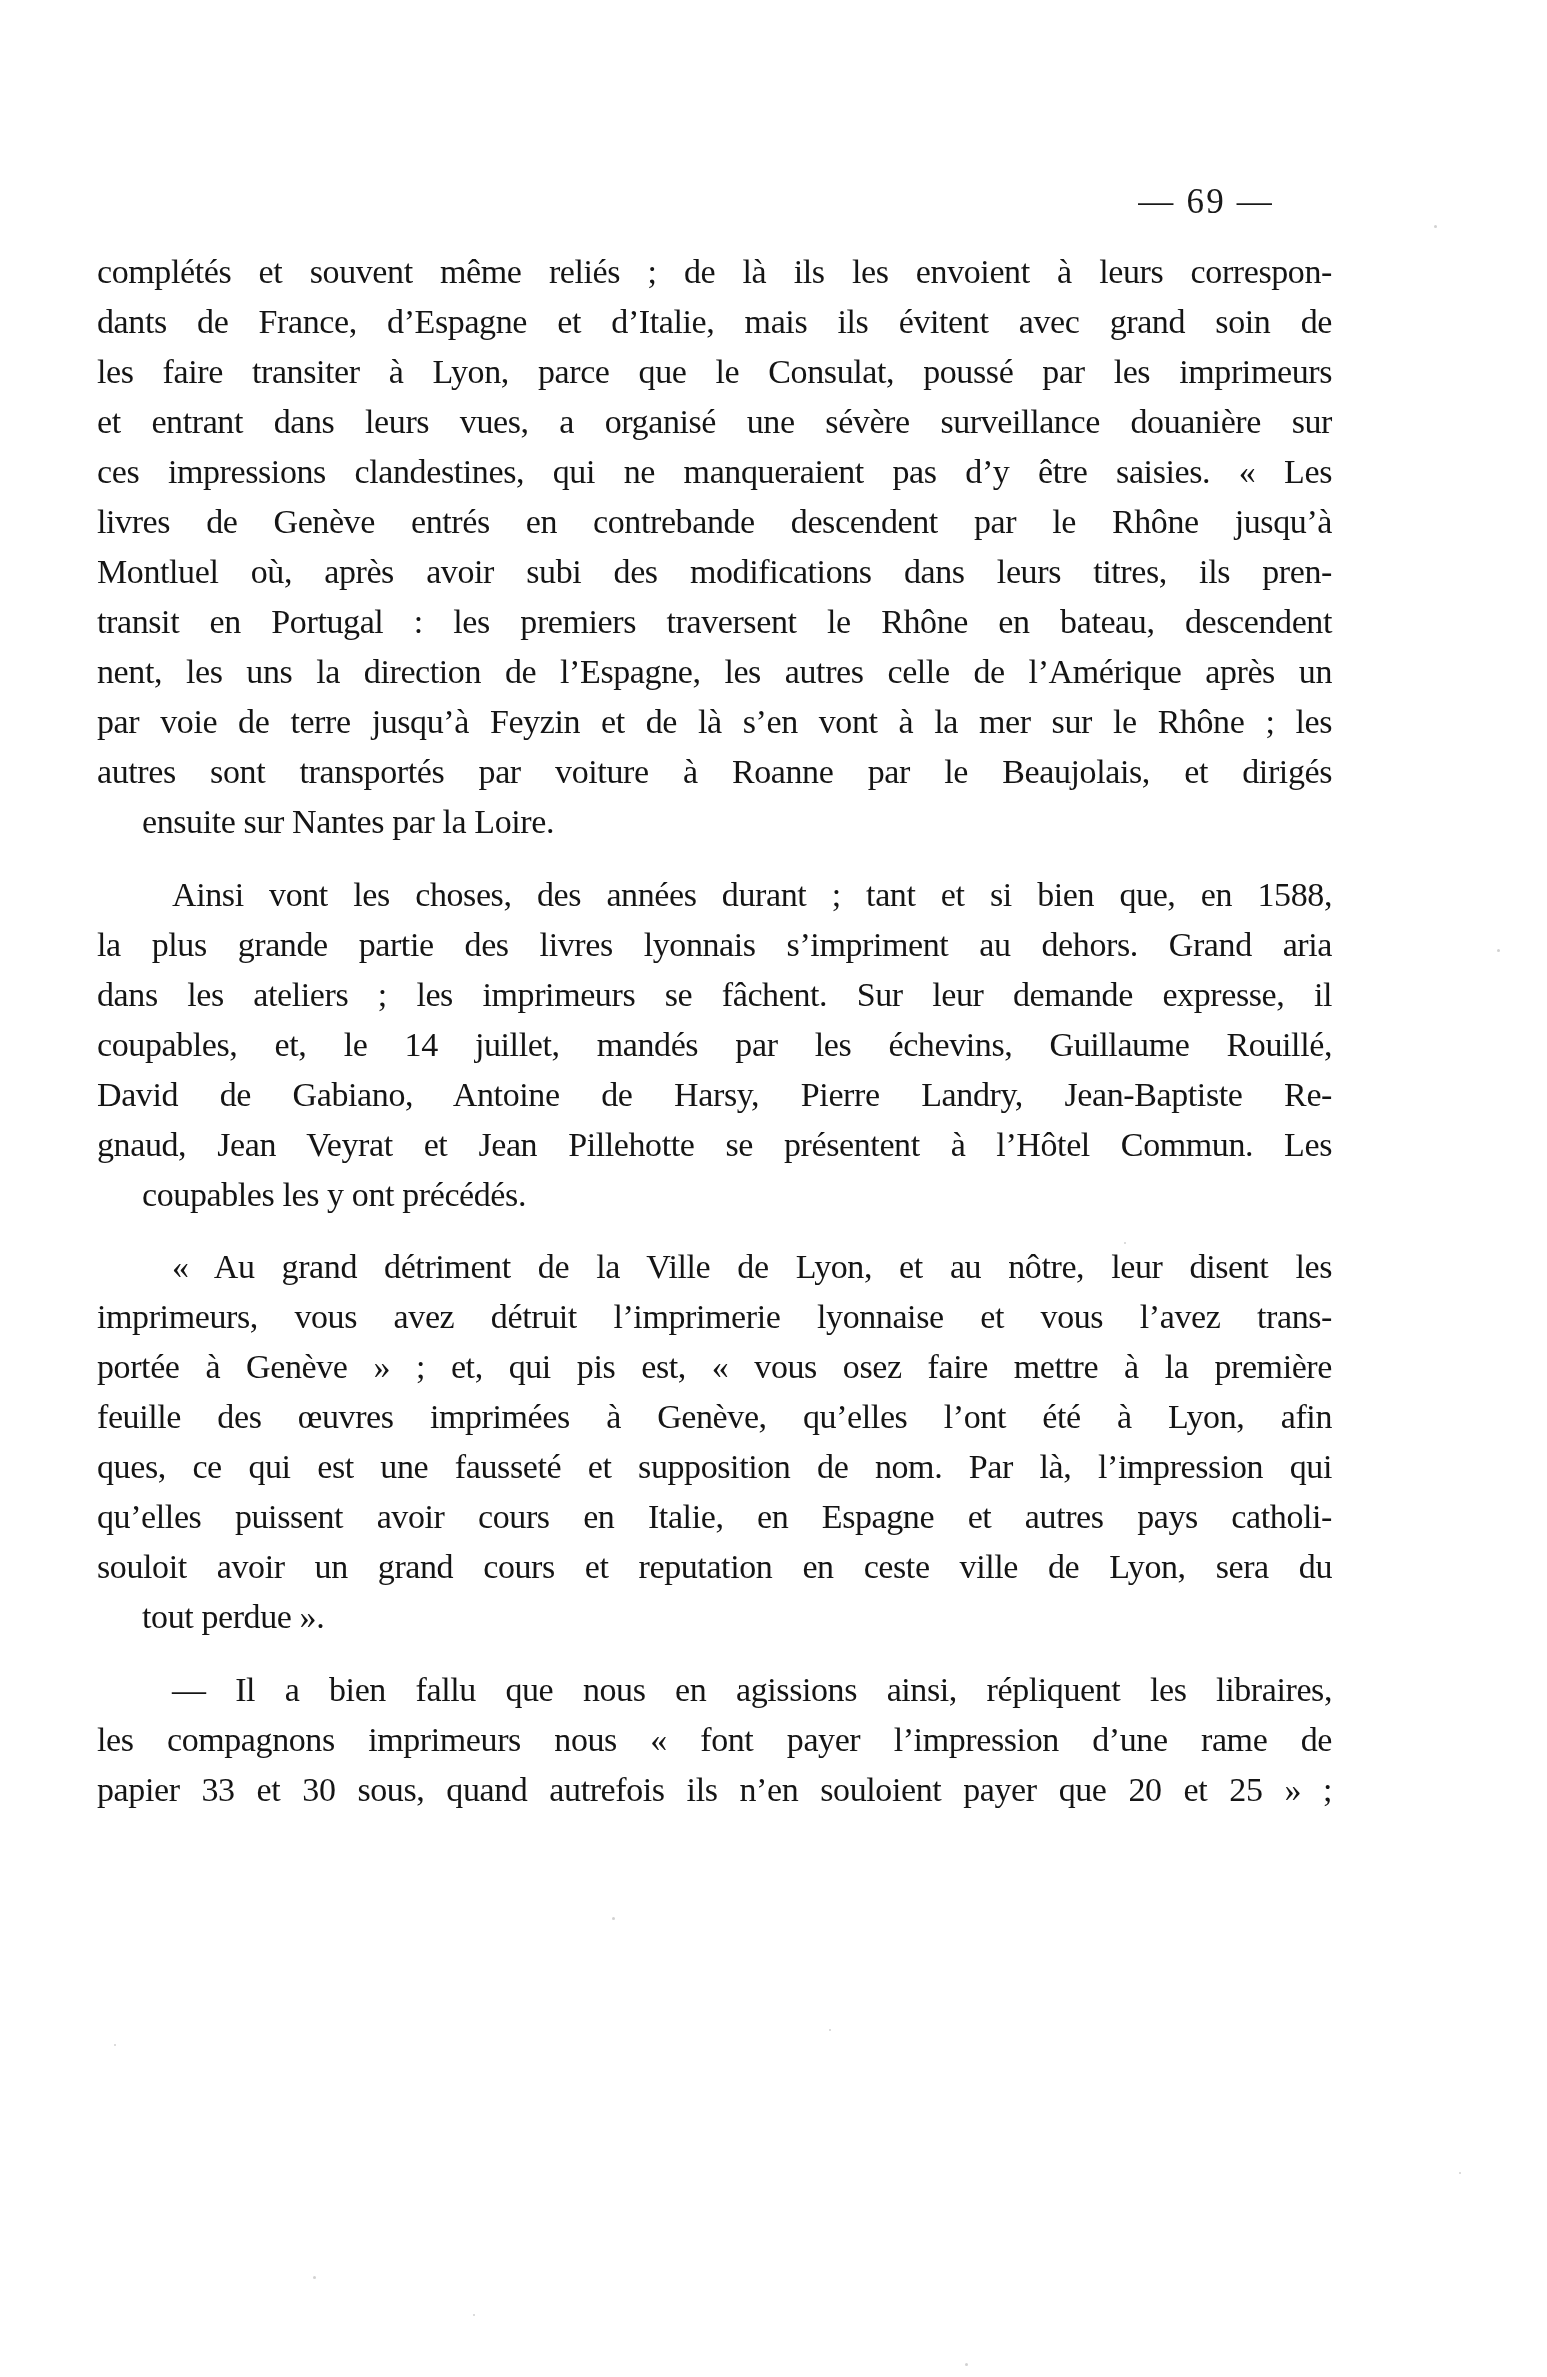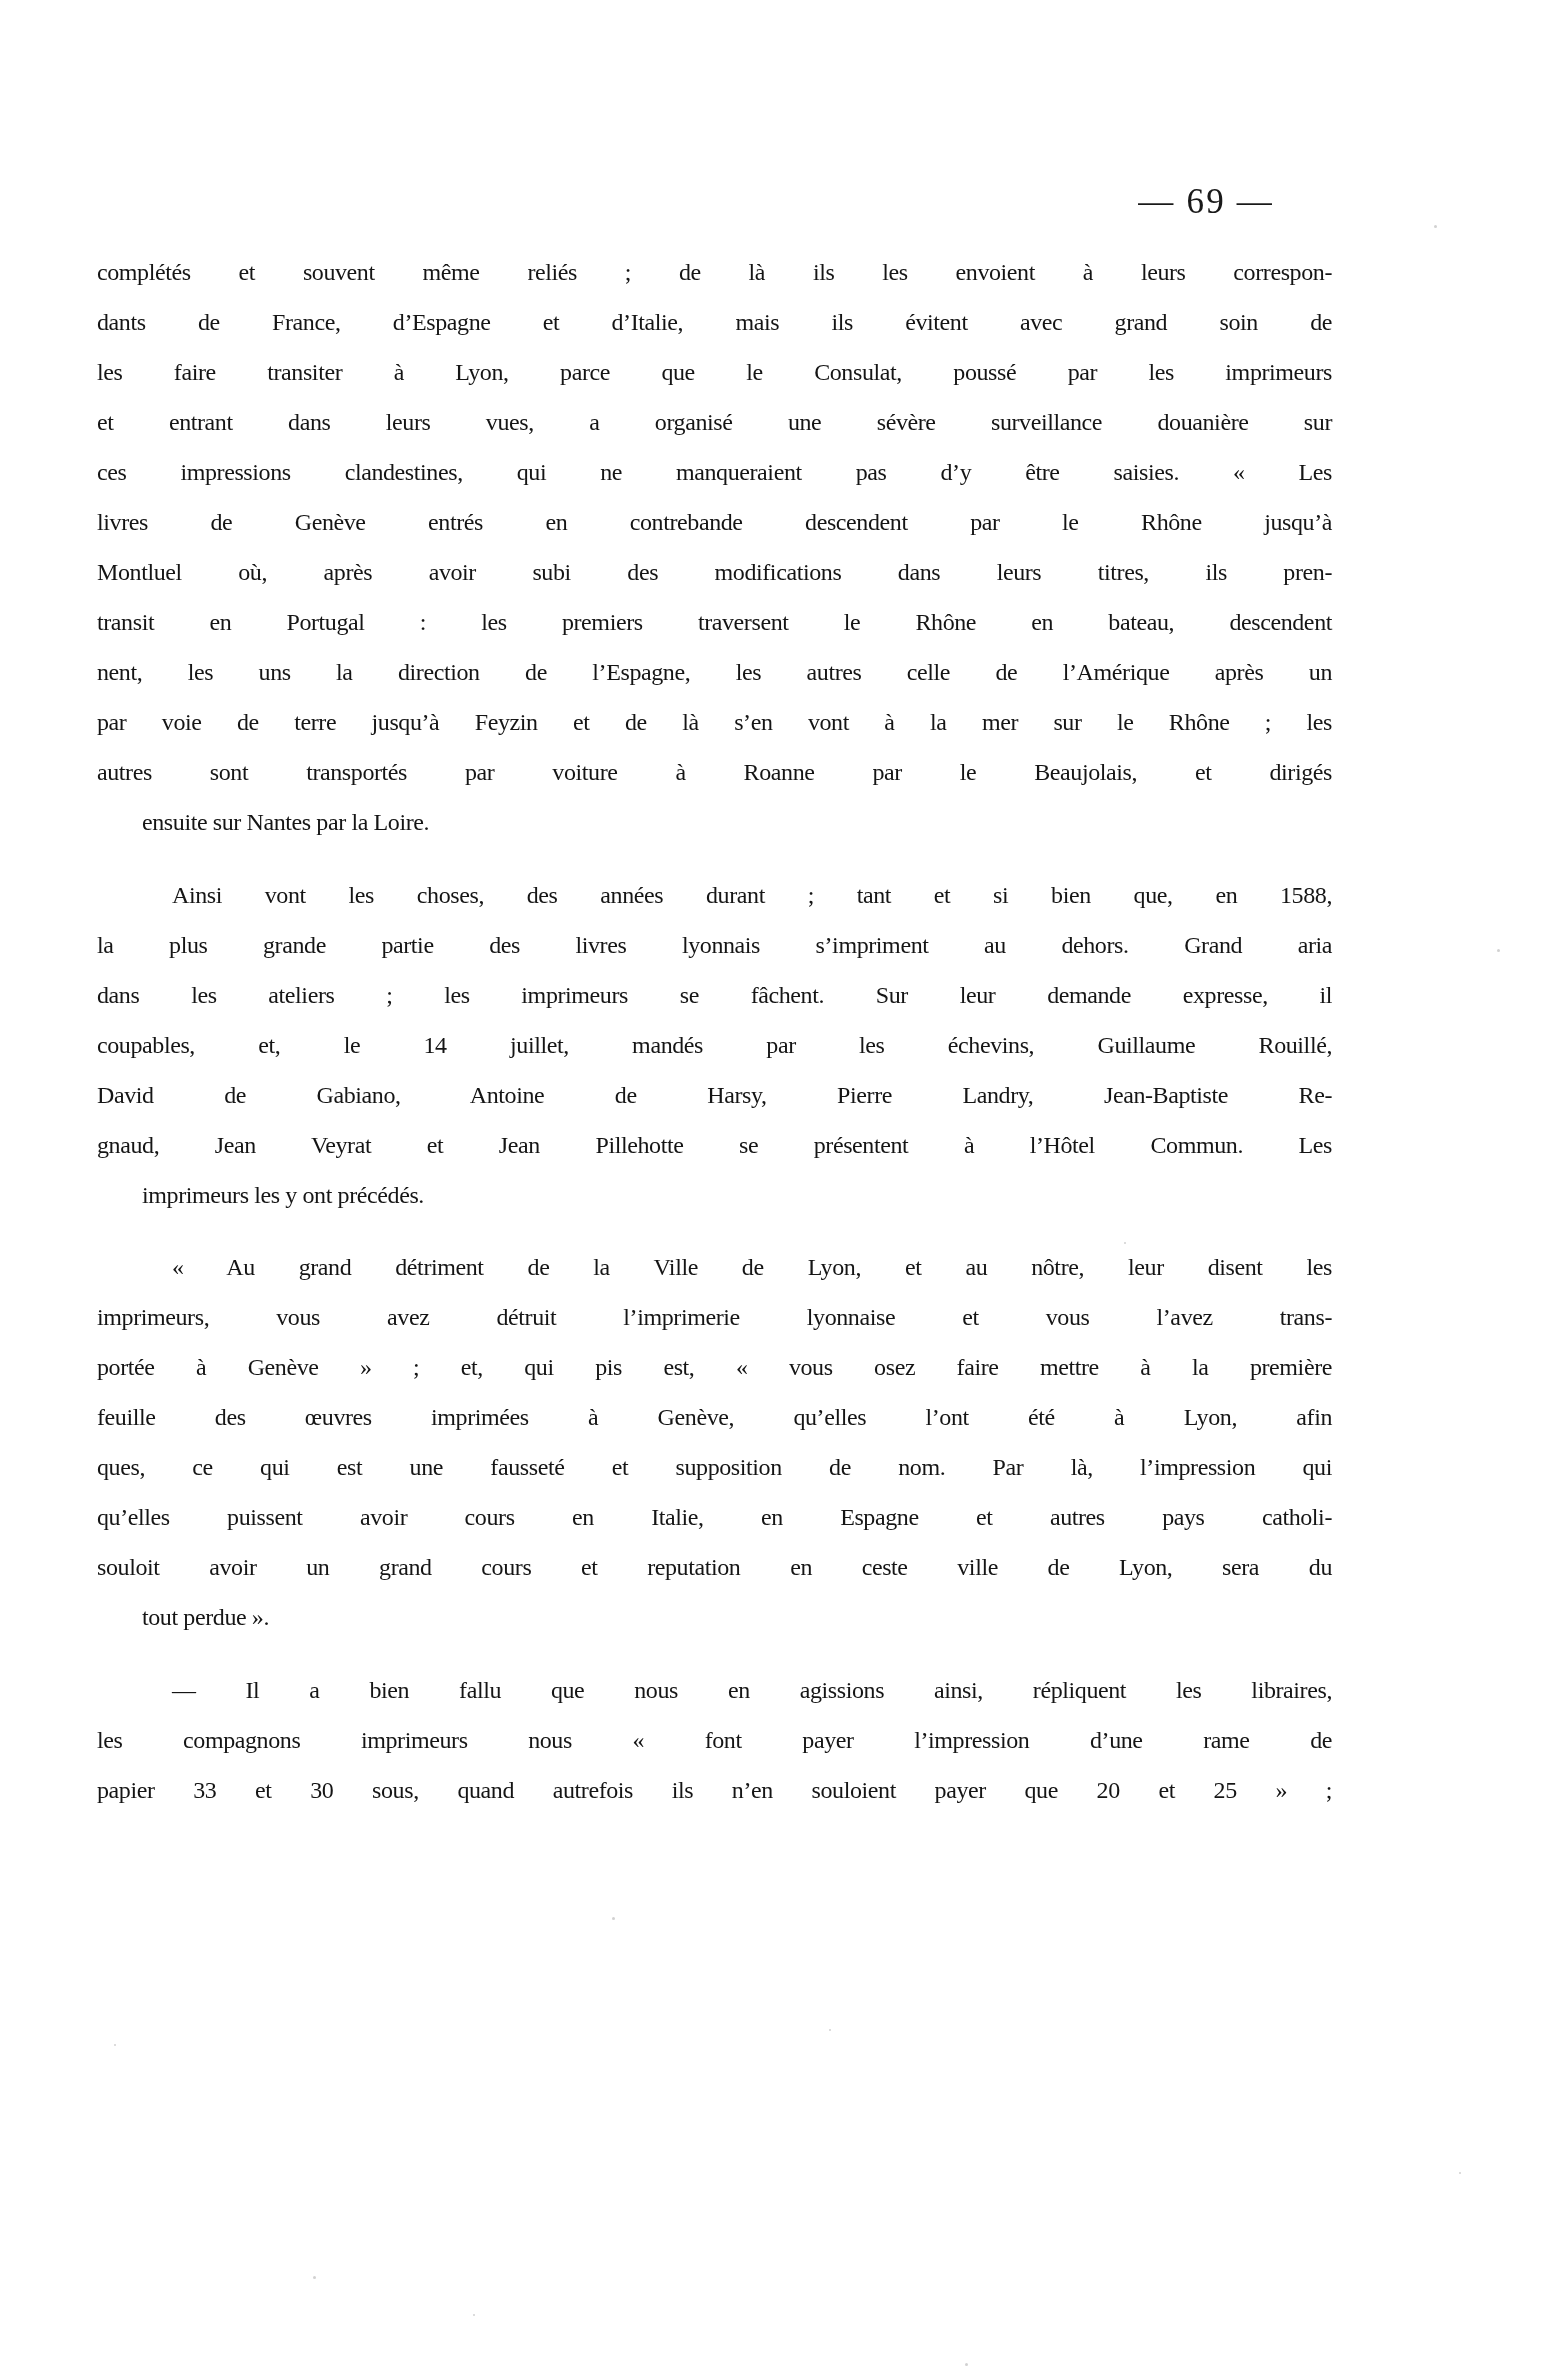--- a/index.html
+++ b/index.html
@@ -21,21 +21,21 @@
     transform: translateX(-58px);
     font-size: 35px;
     letter-spacing: 2.2px;
     color: #191919;
   }
   .text-block {
     position: absolute;
     left: 97px;
     top: 247px;
     width: 1235px;
-    font-size: 24px;
+    font-size: 34px;
     line-height: 50px;
     letter-spacing: -0.4px;
     color: #151515;
   }
   .para { margin: 0; }
   .para + .para { margin-top: 22.5px; }
   .line {
     text-align: justify;
     text-align-last: justify;
     height: 50px;
@@ -86,21 +86,21 @@
       <div class="line last">ensuite sur Nantes par la Loire.</div>
     </div>
 
     <div class="para indented">
       <div class="line first">Ainsi vont les choses, des années durant ; tant et si bien que, en 1588,</div>
       <div class="line">la plus grande partie des livres lyonnais s’impriment au dehors. Grand aria</div>
       <div class="line">dans les ateliers ; les imprimeurs se fâchent. Sur leur demande expresse, il</div>
       <div class="line">coupables, et, le 14 juillet, mandés par les échevins, Guillaume Rouillé,</div>
       <div class="line">David de Gabiano, Antoine de Harsy, Pierre Landry, Jean-Baptiste Re-</div>
       <div class="line">gnaud, Jean Veyrat et Jean Pillehotte se présentent à l’Hôtel Commun. Les</div>
-      <div class="line last">imprimeurs les y ont précédés.</div>
+      <div class="line last">coupables les y ont précédés.</div>
     </div>
 
     <div class="para indented">
       <div class="line first">« Au grand détriment de la Ville de Lyon, et au nôtre, leur disent les</div>
       <div class="line">imprimeurs, vous avez détruit l’imprimerie lyonnaise et vous l’avez trans-</div>
       <div class="line">portée à Genève » ; et, qui pis est, « vous osez faire mettre à la première</div>
       <div class="line">feuille des œuvres imprimées à Genève, qu’elles l’ont été à Lyon, afin</div>
       <div class="line">ques, ce qui est une fausseté et supposition de nom. Par là, l’impression qui</div>
       <div class="line">qu’elles puissent avoir cours en Italie, en Espagne et autres pays catholi-</div>
       <div class="line">souloit avoir un grand cours et reputation en ceste ville de Lyon, sera du</div>

